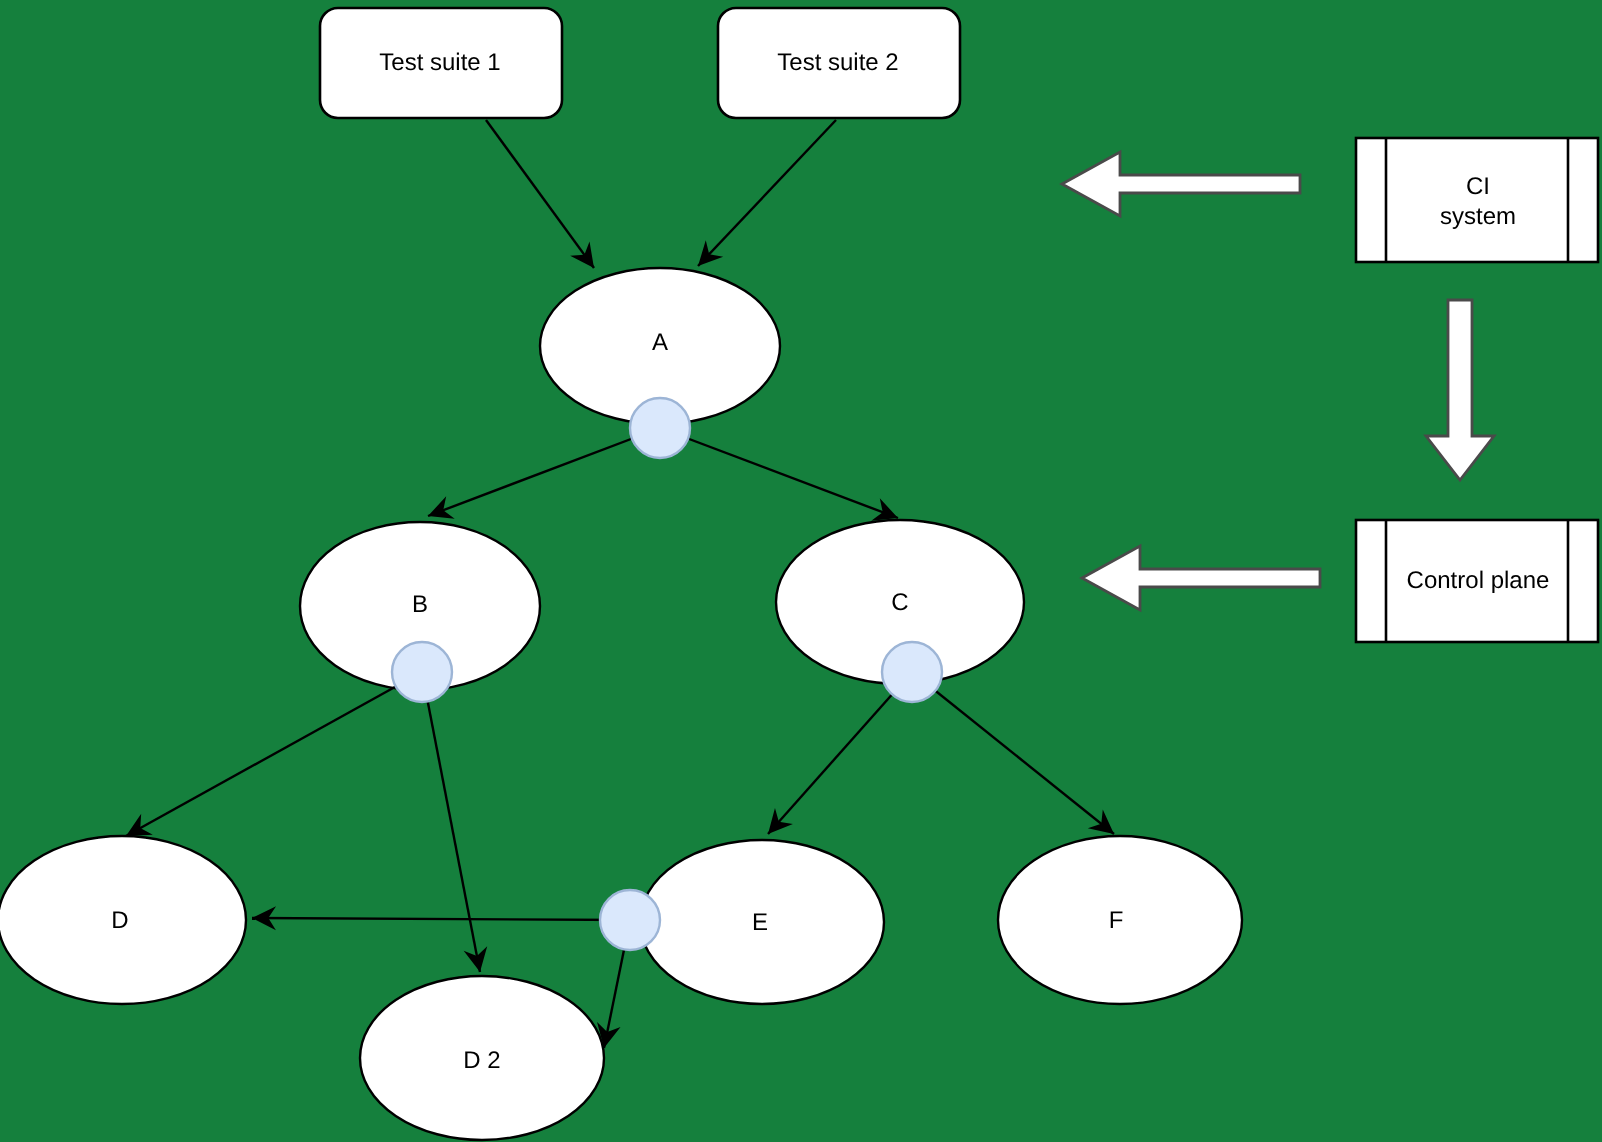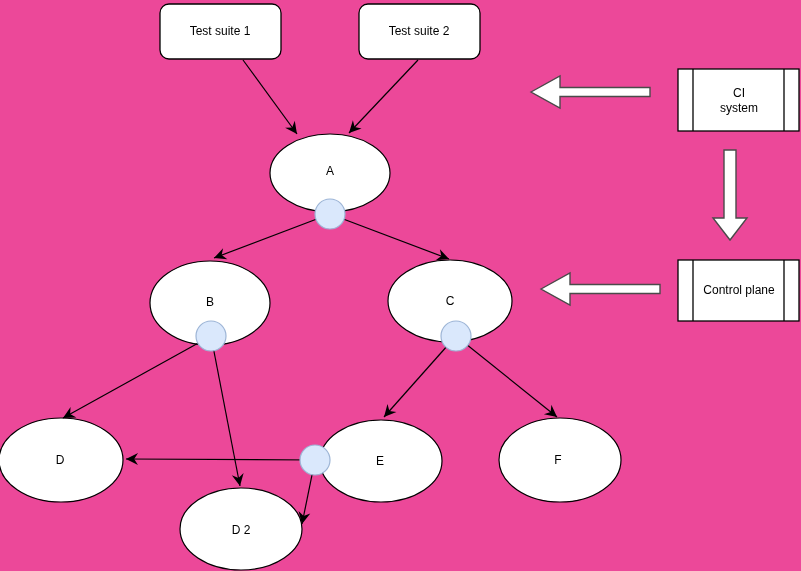--- a/index.html
+++ b/index.html
@@ -5,21 +5,21 @@
   html, body {
     margin: 0;
     padding: 0;
     background: #ffffff;
     font-family: "Liberation Sans", "DejaVu Sans", sans-serif;
   }
   #canvas {
     position: relative;
     width: 801px;
     height: 571px;
-    background: #ec4899;
+    background: #15803d;
     overflow: hidden;
   }
   svg text {
     font-family: "Liberation Sans", "DejaVu Sans", sans-serif;
     font-size: 12px;
     fill: #000000;
   }
 </style>
 </head>
 <body>

